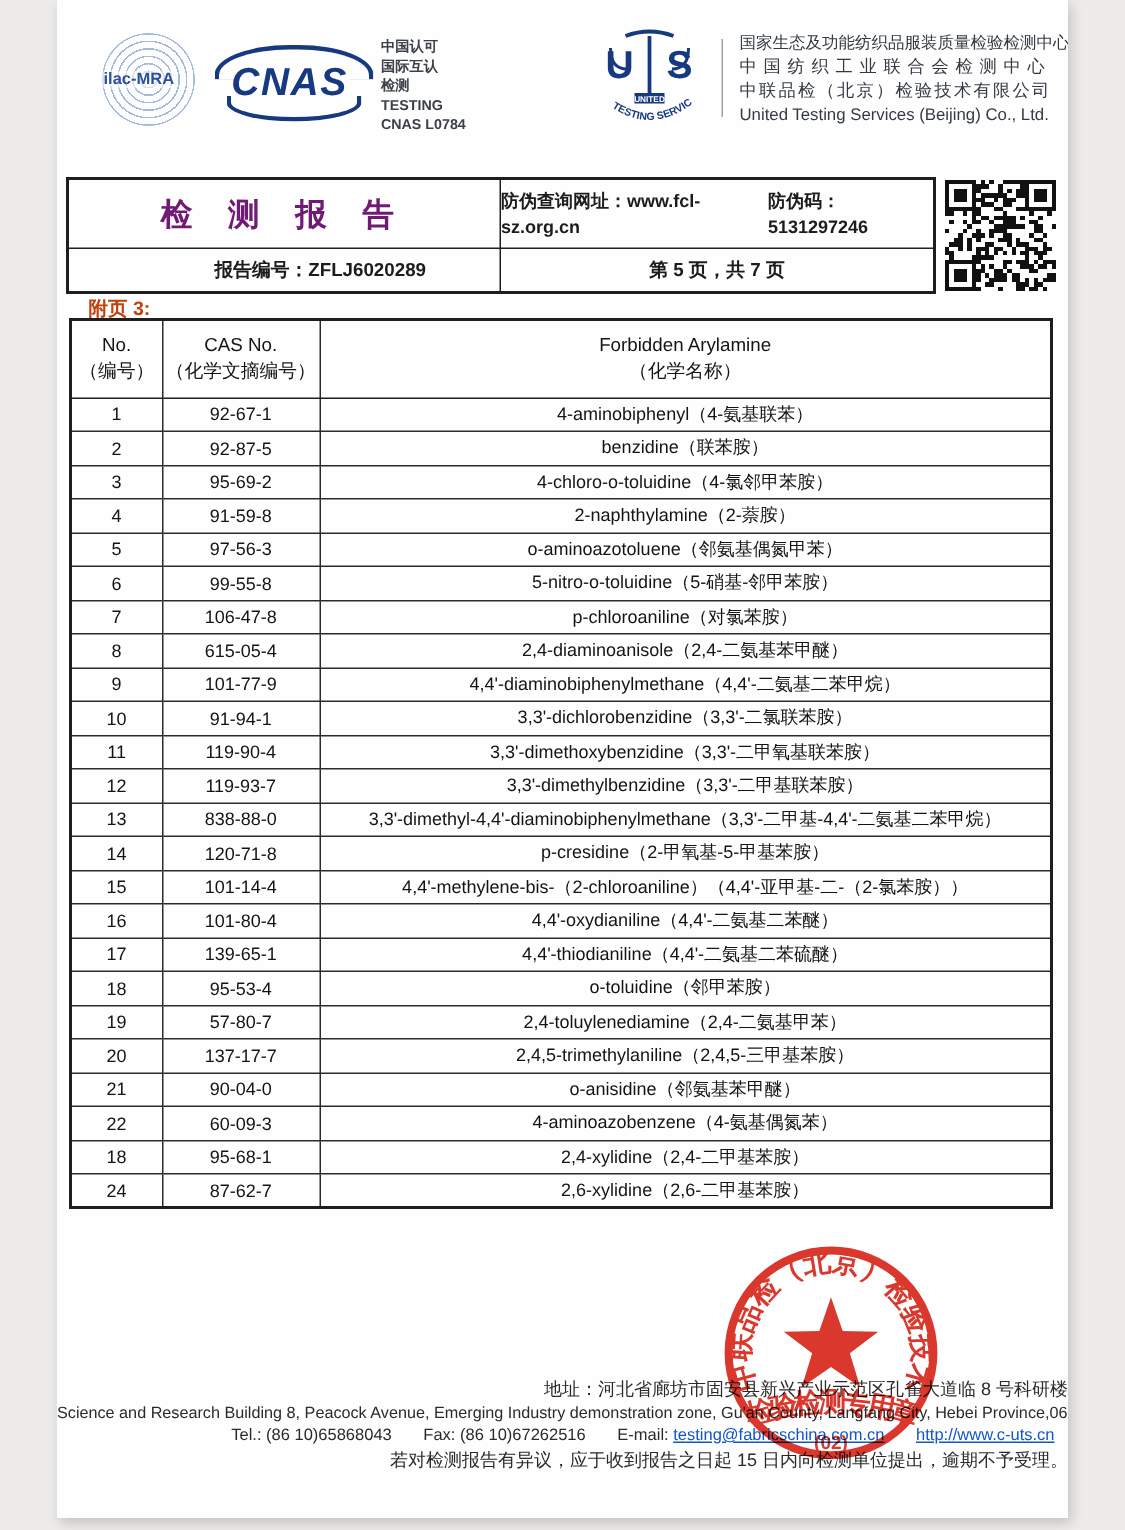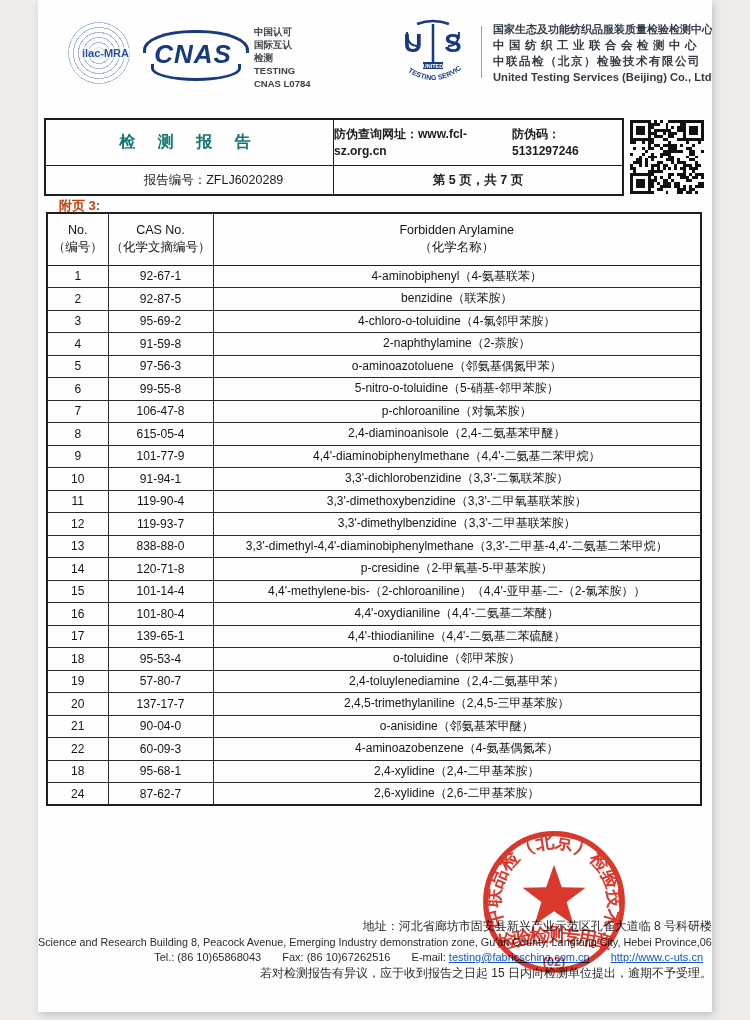--- a/index.html
+++ b/index.html
@@ -15,56 +15,56 @@
     background:#fefefe;
     box-shadow:2px 3px 8px rgba(0,0,0,0.18);
     overflow:hidden;
   }
   
   .logo-band{position:absolute;left:0;top:0;width:674px;height:105px;}
   .ilac-logo{
     position:absolute;left:30px;top:22px;width:62px;height:62px;border-radius:50%;
     background:
       repeating-radial-gradient(circle at 50% 50%, rgba(90,130,195,.55) 0 1px, rgba(255,255,255,0) 1px 5px);
-    display:flex;align-items:center;justify-content:flex-end;
+    display:flex;align-items:center;justify-content:flex-start;
   }
   .ilac-logo span{
     font-size:11px;font-weight:bold;color:#2b50a0;letter-spacing:0;
     background:rgba(255,255,255,.55);padding:0 1px;border-radius:3px;
   }
   .cnas-logo{position:absolute;left:99px;top:30px;width:112px;height:52px;}
   .cnas-logo .swoosh{position:absolute;left:6px;top:0;width:100px;height:20px;
     border:3px solid #16397f;border-bottom:none;border-radius:50px 50px 0 0/20px 20px 0 0;}
   .cnas-logo .swoosh2{position:absolute;left:14px;top:34px;width:84px;height:14px;
     border:3px solid #16397f;border-top:none;border-radius:0 0 50px 50px/0 0 14px 14px;}
   .cnas-logo .cnas-text{
     position:absolute;left:0;top:9px;width:112px;text-align:center;
     font-size:26px;font-weight:bold;font-style:italic;color:#16397f;letter-spacing:1px;
   }
   .accr-text{position:absolute;left:216px;top:26px;line-height:12px;font-size:9.5px;color:#3c4048;font-weight:bold;}
   .accr-text div{margin-bottom:1px;}
   .uts-logo{position:absolute;left:355px;top:16px;width:80px;height:76px;}
   .uts-divider{position:absolute;left:443px;top:26px;width:1px;height:52px;background:#9aa0a8;}
   .company-text{position:absolute;left:455px;top:21px;width:215px;color:#343a44;}
-  .company-text .cl{font-weight:bold;white-space:nowrap;}
+  .company-text .cl{font-weight:normal;white-space:nowrap;}
   .cl1{font-size:11px;line-height:16px;letter-spacing:0px;}
   .cl2{font-size:11.5px;line-height:16px;letter-spacing:4.5px;}
   .cl3{font-size:11.5px;line-height:16px;letter-spacing:1.5px;}
   .cl4{font-size:11.2px;line-height:16px;letter-spacing:0px;}
   
   .report-box{
     position:absolute;left:6px;top:118px;width:580px;height:78px;
     border:2px solid #1e1e1e;box-sizing:border-box;
     display:grid;grid-template-columns:288px 1fr;grid-template-rows:46px 1fr;
   }
   .rb-cell{display:flex;align-items:center;justify-content:center;box-sizing:border-box;}
   .rb-title{border-right:1.5px solid #1e1e1e;border-bottom:1.5px solid #1e1e1e;
-    font-size:16px;font-weight:bold;letter-spacing:9px;color:#0f766e;}
+    font-size:21px;font-weight:bold;letter-spacing:9px;color:#701a75;}
   .rb-rt{border-bottom:1.5px solid #1e1e1e;flex-direction:row;font-size:12px;font-weight:bold;line-height:17px;}
-  .rb-lb{border-right:1.5px solid #1e1e1e;font-size:12.5px;font-weight:normal;padding-left:48px;}
+  .rb-lb{border-right:1.5px solid #1e1e1e;font-size:12.5px;font-weight:bold;padding-left:48px;}
   .rb-rb{font-size:12.5px;font-weight:bold;}
   
   .qr{position:absolute;left:592px;top:118px;width:74px;height:78px;}
   
   .attach-label{position:absolute;left:21px;top:197px;font-size:13px;font-weight:bold;color:#c2410c;}
   
   .main-table{
     position:absolute;left:8px;top:212px;width:656px;
     border:2px solid #1e1e1e;box-sizing:border-box;
     border-collapse:collapse;table-layout:fixed;

